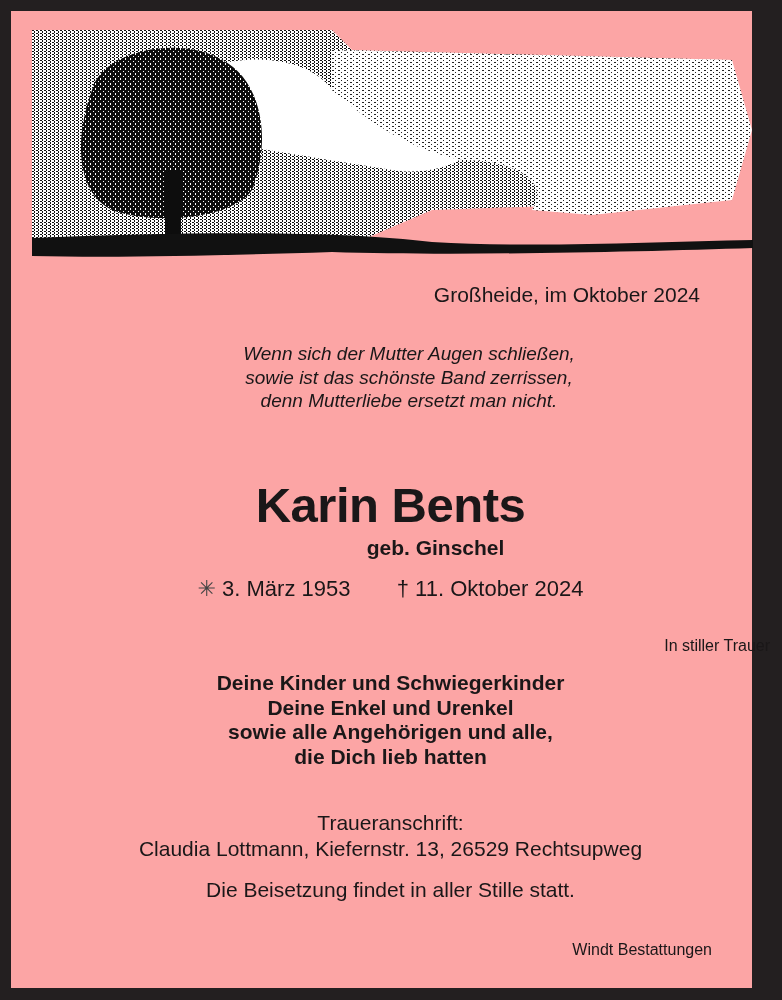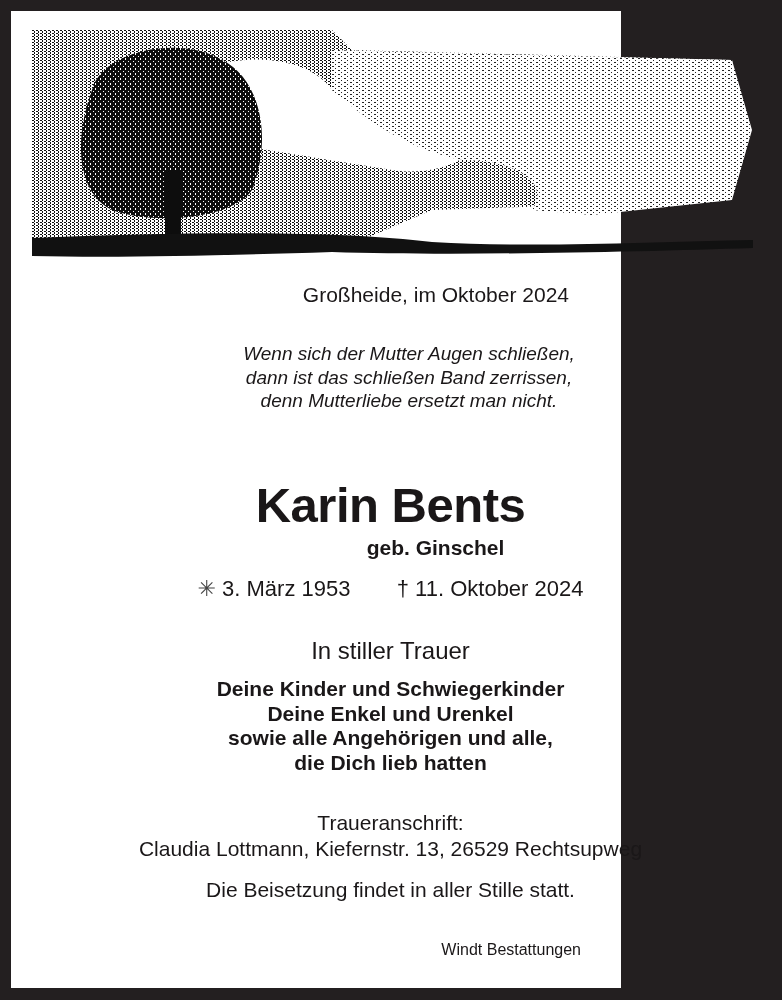--- a/index.html
+++ b/index.html
@@ -6,22 +6,22 @@
   body {
     width: 782px; height: 1000px;
     background: #231f20;
     font-family: "Liberation Sans", sans-serif;
     color: #1a1718;
     overflow: hidden;
   }
   .page {
     position: absolute;
     left: 11px; top: 11px;
-    width: 610px; height: 977px;
-    background: #ffffff;
+    width: 741px; height: 977px;
+    background: #fca5a5;
   }
   .art {
     position: absolute;
     left: 21px; top: 19px;
     width: 721px; height: 230px;
   }
   .place-date {
     position: absolute;
     right: 52px; top: 272px;
     font-size: 21px;
@@ -46,25 +46,25 @@
     position: absolute; left: 0; width: 759px; top: 525px;
     text-align: center; font-weight: bold; font-size: 21px; padding-left: 45px;
   }
   .dates {
     position: absolute; left: 0; width: 759px; top: 565px;
     text-align: center; font-size: 22px;
   }
   .dates .gap { display: inline-block; width: 34px; }
   .mourning {
     position: absolute; left: 0; width: 759px; top: 626px;
-    text-align: center; font-size: 24px;
+    text-align: right; font-size: 16px;
   }
   .family {
     position: absolute; left: 0; width: 759px; top: 660px;
-    text-align: center; font-weight: bold; font-size: 21px; line-height: 24.5px; margin-top: 6px;
+    text-align: center; font-weight: bold; font-size: 21px; line-height: 24.5px;
   }
   .address-label {
     position: absolute; left: 0; width: 759px; top: 800px;
     text-align: center; font-size: 21px;
   }
   .address {
     position: absolute; left: 0; width: 759px; top: 826px;
     text-align: center; font-size: 21px;
   }
   .burial {
@@ -110,21 +110,21 @@
 
     <rect x="133" y="140" width="16" height="72" fill="#0d0d0d"></rect>
 
     <path d="M0,208 C150,202 300,200 400,212 C500,218 620,212 721,210 L721,218 C600,222 420,226 300,222 C180,226 80,228 0,226 Z" fill="#111"></path>
   </svg>
 
   <div class="place-date">Großheide, im Oktober 2024</div>
 
   <div class="poem">
     <div>Wenn sich der Mutter Augen schließen,</div>
-    <div>dann ist das schließen Band zerrissen,</div>
+    <div>sowie ist das schönste Band zerrissen,</div>
     <div>denn Mutterliebe ersetzt man nicht.</div>
   </div>
 
   <div class="name">Karin Bents</div>
   <div class="maiden">geb. Ginschel</div>
 
   <div class="dates">
     <span style="font-weight:normal;color:#444;">✳</span>
     <span>3. März 1953</span>
     <span class="gap"></span>

